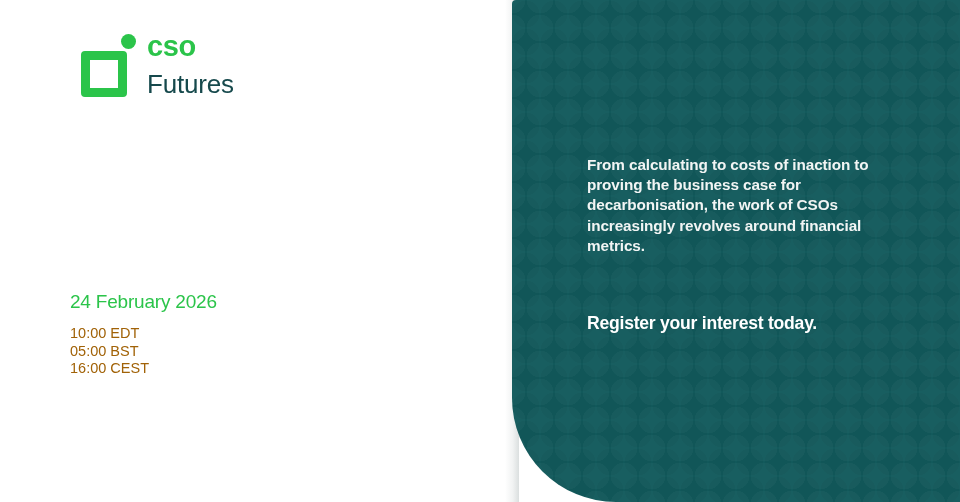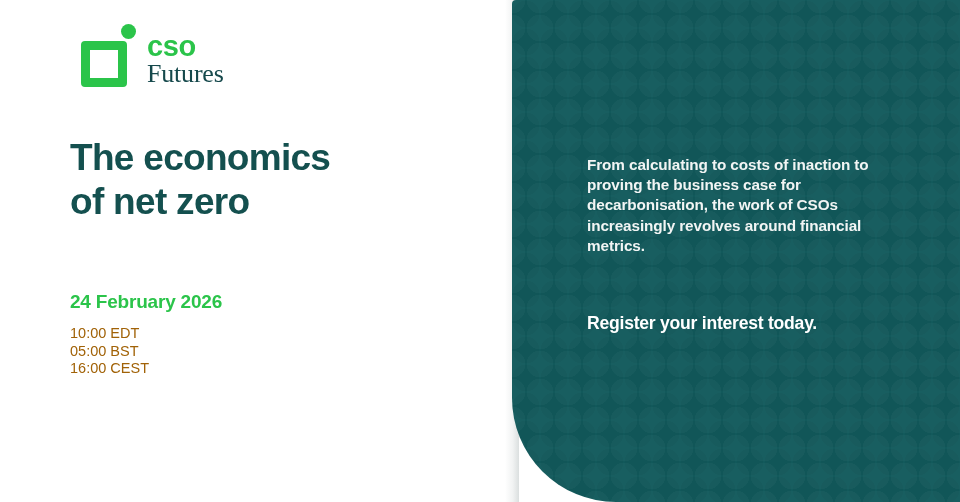--- a/index.html
+++ b/index.html
@@ -91,22 +91,21 @@
     letter-spacing: -0.4px;
     display: block;
   }
 
   .logo-futures {
     font-size: 26px;
     font-weight: 400;
     color: #16494C;
     letter-spacing: -0.2px;
     display: block;
-    margin-top: 0;
-    font-family: Liberation Serif, serif;
+    margin-top: 10px;
   }
 
   
   .headline {
     position: absolute;
     left: 70px;
     top: 136px;
     width: 400px;
     font-size: 37px;
     line-height: 1.18;
@@ -115,21 +114,21 @@
     letter-spacing: -0.7px;
     white-space: pre-line;
   }
 
   
   .event-date {
     position: absolute;
     left: 70px;
     top: 291px;
     font-size: 19px;
-    font-weight: 700;
+    font-weight: 400;
     color: #2BC44A;
     letter-spacing: -0.2px;
   }
 
   
   .times {
     position: absolute;
     left: 70px;
     top: 325px;
     font-size: 14.5px;
@@ -215,22 +214,20 @@
       <div class="logo-mark">
         <div class="logo-square"></div>
         <div class="logo-dot"></div>
       </div>
       <div class="logo-text">
         <span class="logo-cso">cso</span>
         <span class="logo-futures">Futures</span>
       </div>
     </div>
 
-    <h1 class="headline">The economics
-of net zero</h1>
 
     <div class="event-date">24 February 2026</div>
 
     <div class="times">
       <span class="time-row">10:00 EDT</span>
       <span class="time-row">05:00 BST</span>
       <span class="time-row">16:00 CEST</span>
     </div>
 
   </div>

